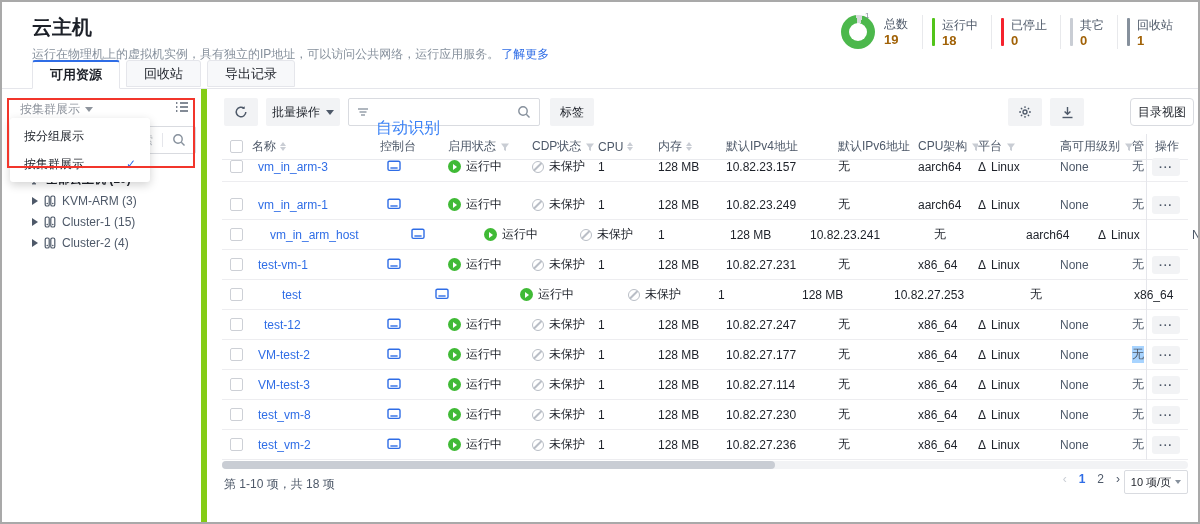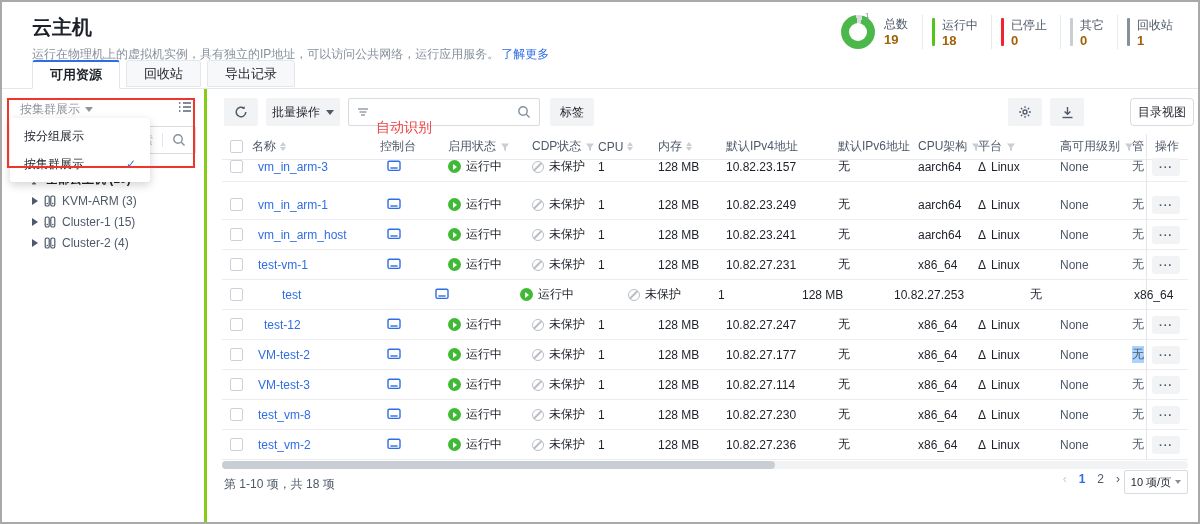--- a/index.html
+++ b/index.html
@@ -26,21 +26,21 @@
   .stat-value { font-size:13px; font-weight:700; color:#a16207; line-height:16px; }
 
   
   .tabs { position:absolute; left:30px; top:58px; display:flex; gap:6px; z-index:3; }
   .tab { height:27px; line-height:25px; padding:0 17px; font-size:13px; color:#1d2129;
          background:#f7f8fa; border:1px solid #e5e6eb; border-radius:3px 3px 0 0; cursor:pointer; }
   .tab.active { background:#fff; border-top:2px solid #2f6de6; border-bottom-color:#fff; height:29px; font-weight:700; }
   .content-top-line { position:absolute; left:0; right:0; top:86px; height:1px; background:#e5e6eb; }
 
   
-  .sidebar { position:absolute; left:0; top:87px; width:205px; bottom:0; background:#fff; border-right:3px solid #84cc16; }
+  .sidebar { position:absolute; left:0; top:87px; width:205px; bottom:0; background:#fff; border-right:6px solid #84cc16; }
   .view-trigger { position:absolute; left:18px; top:12px; font-size:12px; color:#8f959e; cursor:pointer; display:flex; align-items:center; gap:5px; }
   .caret-down { width:0; height:0; border-left:4px solid transparent; border-right:4px solid transparent; border-top:5px solid #8f959e; }
   .tree-toggle-icon { position:absolute; right:12px; top:11px; cursor:pointer; }
   .side-search { position:absolute; left:10px; top:37px; width:184px; height:28px; border:1px solid #d9dbe0;
                  border-radius:2px; background:#fff; z-index:1; display:flex; align-items:center; }
   .side-search .frag { position:absolute; right:42px; font-size:12px; color:#c2c6cc; }
   .side-search .sep  { position:absolute; right:32px; width:1px; height:14px; background:#e5e6eb; }
   .side-search .mag  { position:absolute; right:9px; top:6px; }
   .dropdown-menu { position:absolute; left:8px; top:29px; width:140px; background:#fff; border-radius:3px;
                    box-shadow:0 3px 10px rgba(0,0,0,.18); padding:4px 0; z-index:5; }
@@ -61,21 +61,21 @@
               font-family:inherit; }
   .refresh-btn { left:222px; top:96px; width:34px; }
   .batch-btn   { left:264px; top:96px; width:74px; }
   .tag-btn     { left:548px; top:96px; width:44px; }
   .gear-btn    { left:1006px; top:96px; width:34px; }
   .dl-btn      { left:1048px; top:96px; width:34px; }
   .view-btn { position:absolute; left:1128px; top:96px; width:64px; height:28px; background:#fff; border:1px solid #d9dbe0;
               border-radius:4px; font-size:12px; color:#1d2129; cursor:pointer; font-family:inherit; }
   .main-search { position:absolute; left:346px; top:96px; width:192px; height:28px; border:1px solid #d9dbe0; border-radius:2px;
                  display:flex; align-items:center; padding:0 8px; gap:7px; }
-  .main-search .ph { font-size:14px; color:#ef4444; flex:1;margin-top:32px; }
+  .main-search .ph { font-size:16px; color:#3b82f6; flex:1;margin-top:32px; }
 
   
   .thead, .trow { position:absolute; left:220px; width:966px; display:grid;
       grid-template-columns:30px 128px 68px 84px 66px 60px 68px 112px 80px 60px 82px 72px 14px 42px; align-items:center; }
   .thead { top:132px; height:26px; border-bottom:1px solid #e9eaee; font-size:12px; color:#4e5969; }
   .th { display:flex; align-items:center; gap:4px; overflow:hidden; white-space:nowrap; }
   .sorter { display:flex; flex-direction:column; gap:1px; }
   .sorter i { width:0; height:0; border-left:3.5px solid transparent; border-right:3.5px solid transparent; }
   .sorter .up { border-bottom:4px solid #c9cdd4; }
   .sorter .dn { border-top:4px solid #c9cdd4; }
@@ -487,21 +487,21 @@
         <div class="cell ha-val">
           <span>None</span>
         </div>
         <div class="cell clip-cell">
           <span>无</span>
         </div>
         <div class="cell">
           <button class="more-btn" style="margin-left:6px">···</button>
         </div>
       </div>
-      <div class="trow tbody-row" style="top: 218px;">
+      <div class="trow tbody-row" style="top: 218px; gap: 12px;">
         <div class="cell">
           <span class="checkbox" style="margin-left:8px"></span>
         </div>
         <div class="cell">
           <a class="vm-link" style="margin-left:6px">vm_in_arm_host</a>
         </div>
         <div class="cell">
           <span style="margin-left:7px">
             <svg width="14" height="13" viewBox="0 0 14 13">
               <rect x="1" y="1.2" width="12" height="9.2" rx="1.4" fill="none" stroke="#2f6de6" stroke-width="1.4"></rect>

